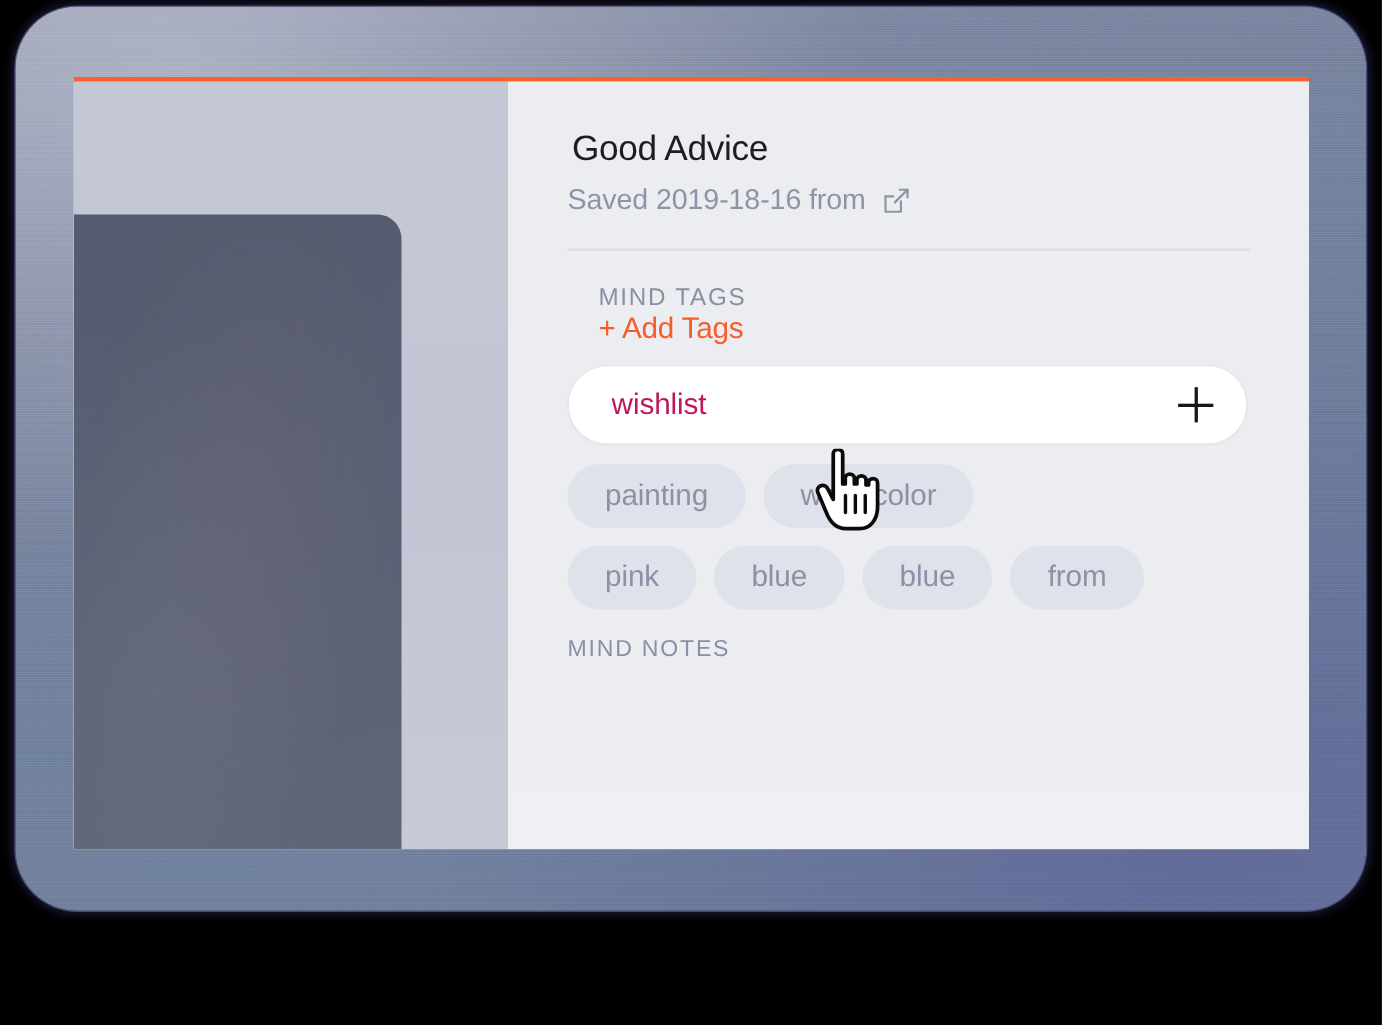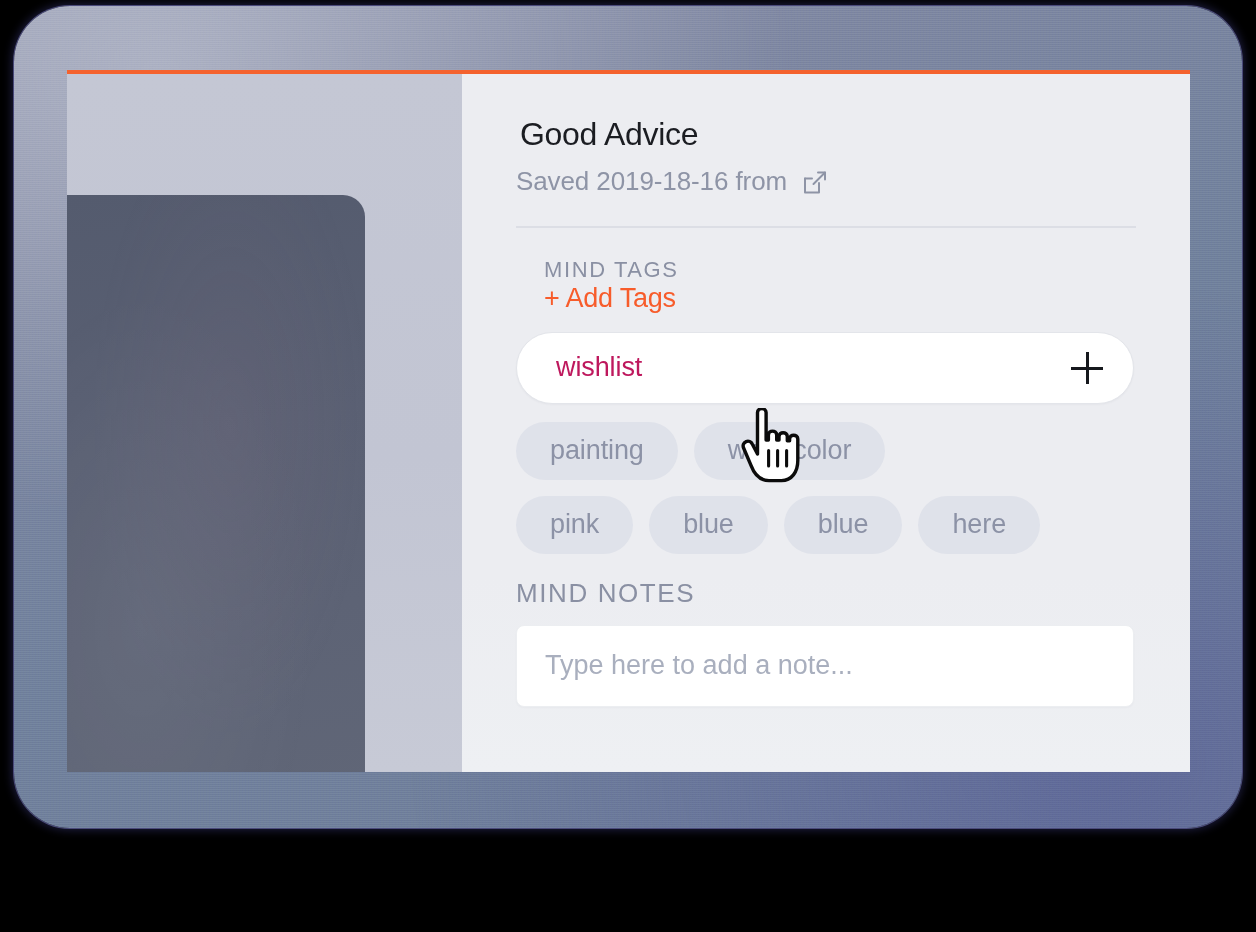--- a/index.html
+++ b/index.html
@@ -246,21 +246,21 @@
     align-items: center;
     justify-content: center;
     padding: 0 34px;
     letter-spacing: -0.1px;
     cursor: pointer;
     user-select: none;
   }
 
   
   .notes-label {
-    font-size: 26px;
+    font-size: 21px;
     letter-spacing: 1.6px;
     color: #8a90a3;
     margin-top: 24px;
   }
   .note-field {
     margin-top: 16px;
     width: 618px;
     height: 82px;
     background: #ffffff;
     border: 1px solid #eceef1;
@@ -345,29 +345,26 @@
 
         <div class="tag-pill-rows">
           <div class="tag-pill-row">
             <span class="tag-pill">painting</span>
             <span class="tag-pill">watercolor</span>
           </div>
           <div class="tag-pill-row">
             <span class="tag-pill">pink</span>
             <span class="tag-pill">blue</span>
             <span class="tag-pill">blue</span>
-            <span class="tag-pill">here</span>
+            <span class="tag-pill">from</span>
           </div>
         </div>
 
         <div class="notes-label">MIND NOTES</div>
 
-        <div class="note-field">
-          <input class="note-field-input" type="text" placeholder="Type here to add a note..." style="">
-        </div>
 
       </div>
     </div>
   </div>
 
   <div class="pointer-cursor">
     <svg width="72" height="80" viewBox="0 0 72 80" aria-hidden="true">
       <path d="M22.5 4.5
                C22.5 1.8 24.8 0.6 26.8 0.6
                C28.9 0.6 31.1 1.9 31.1 4.6

